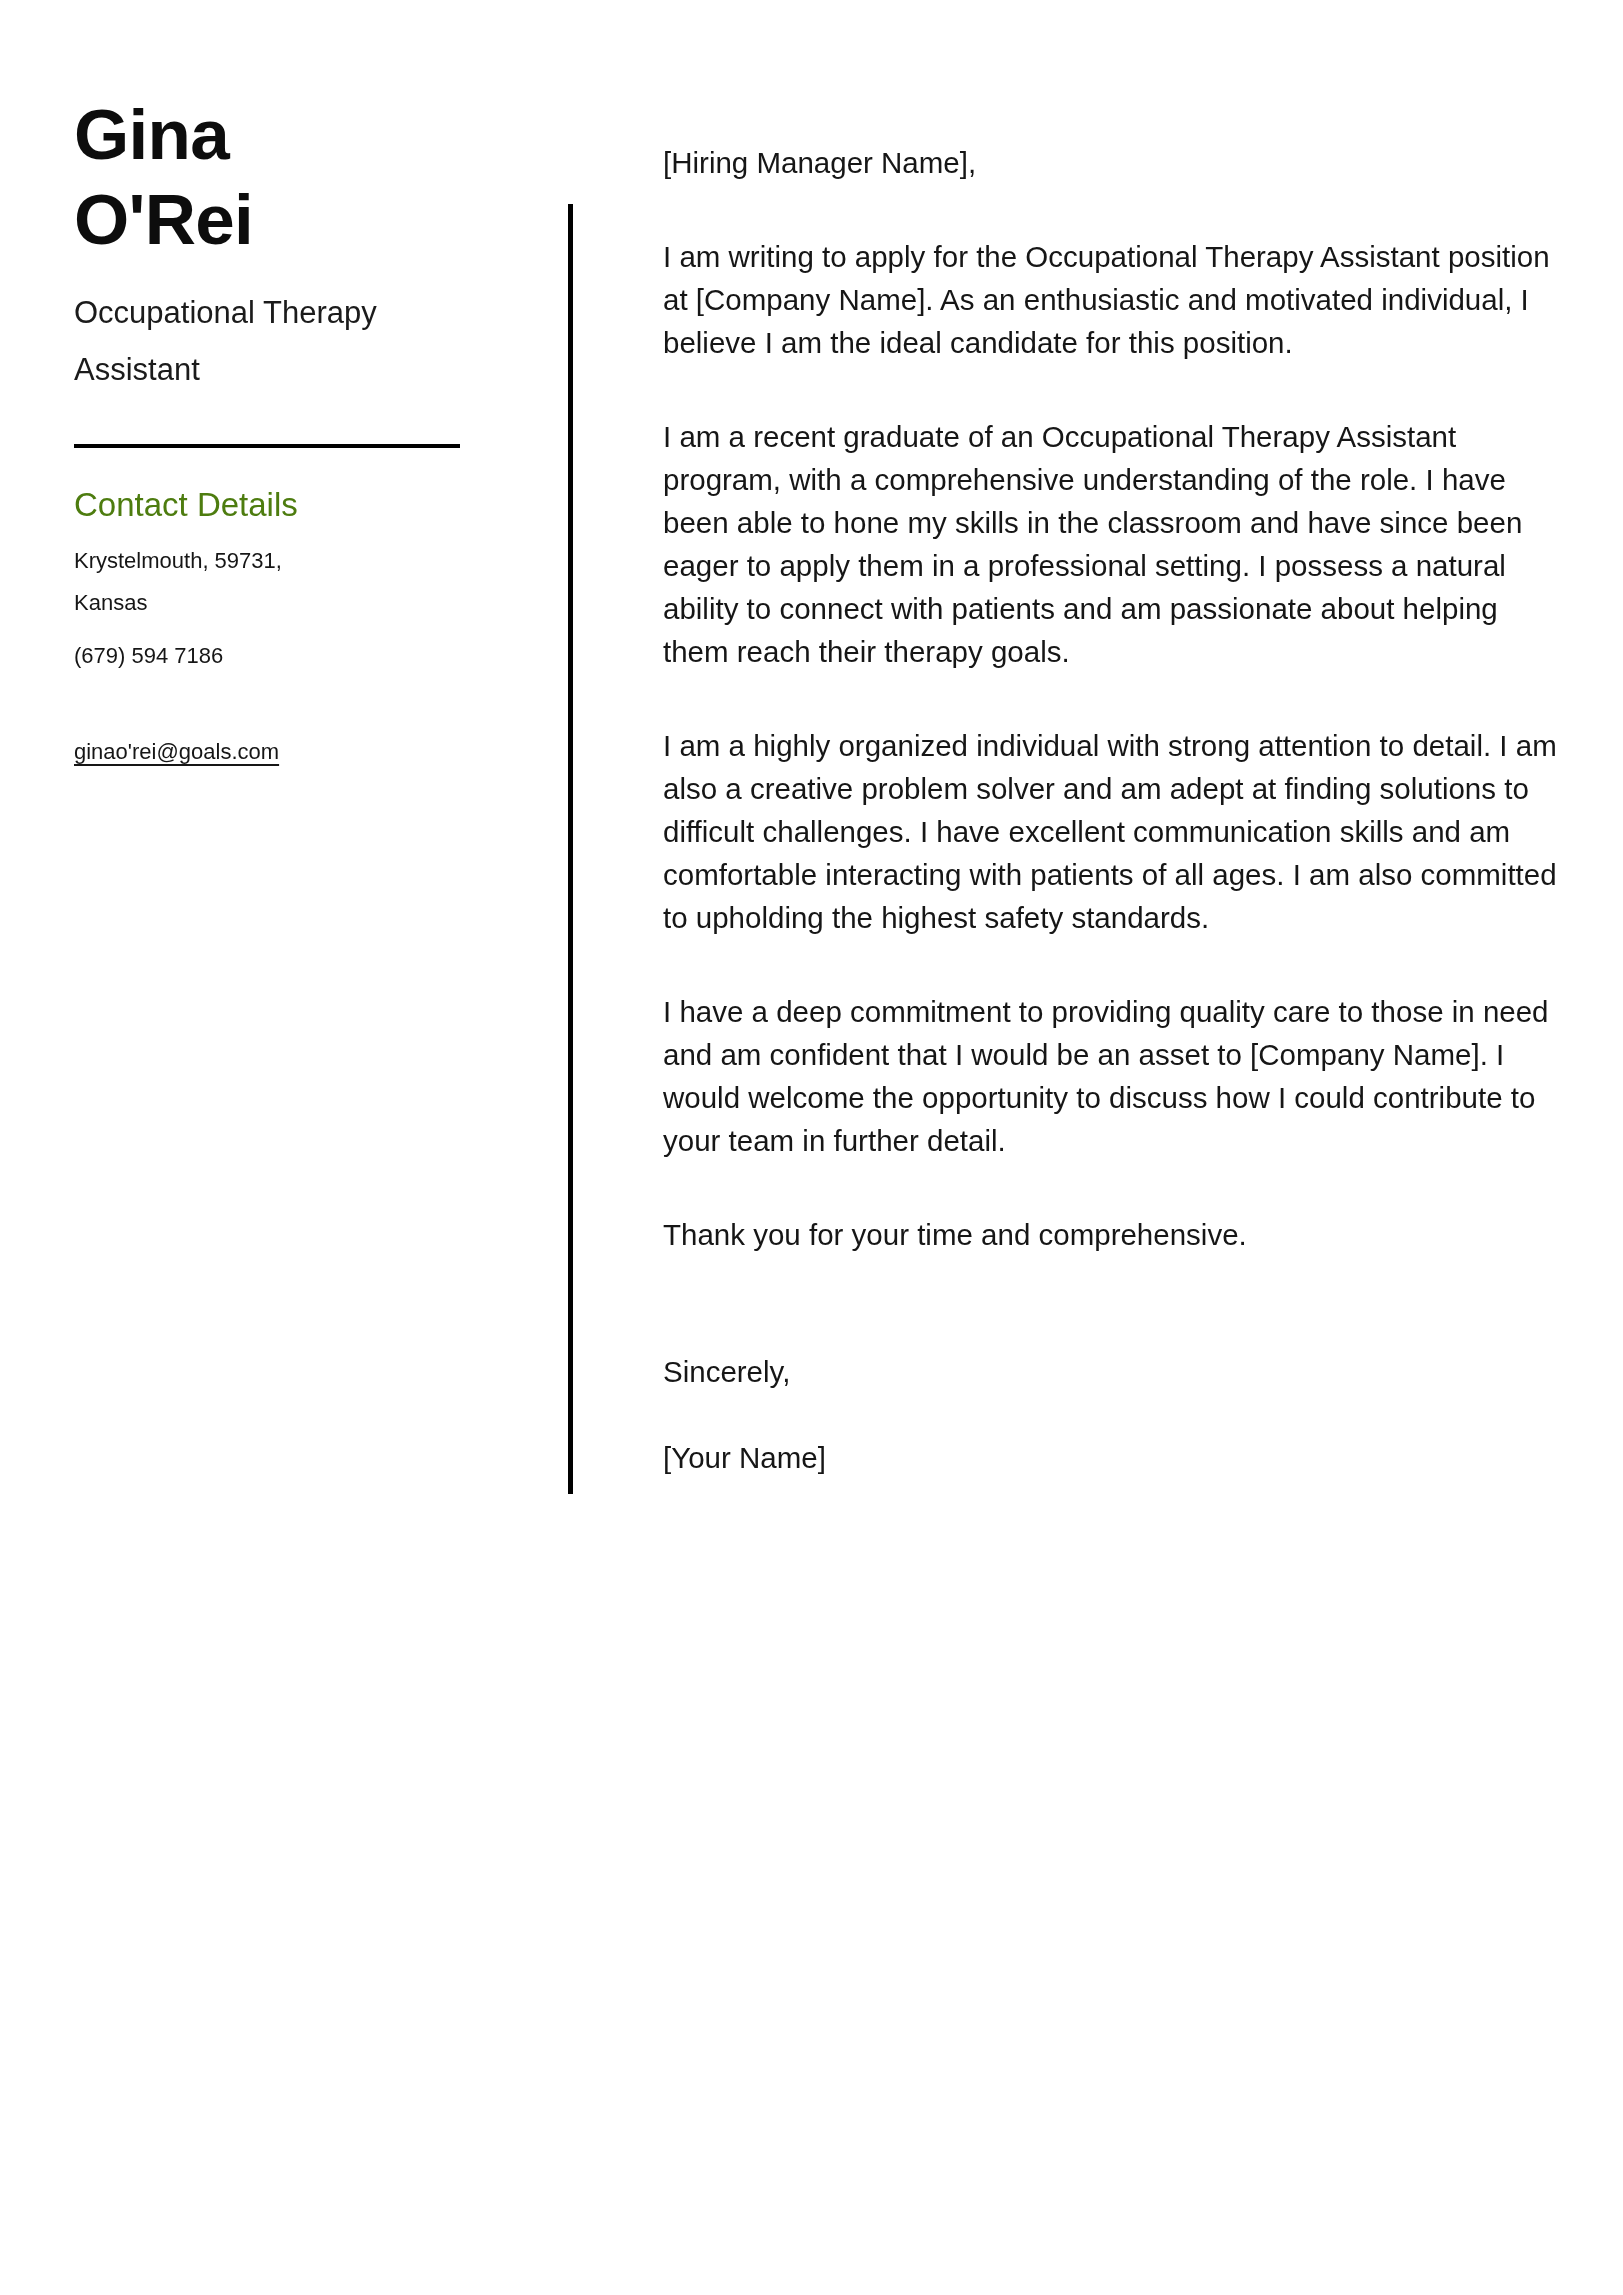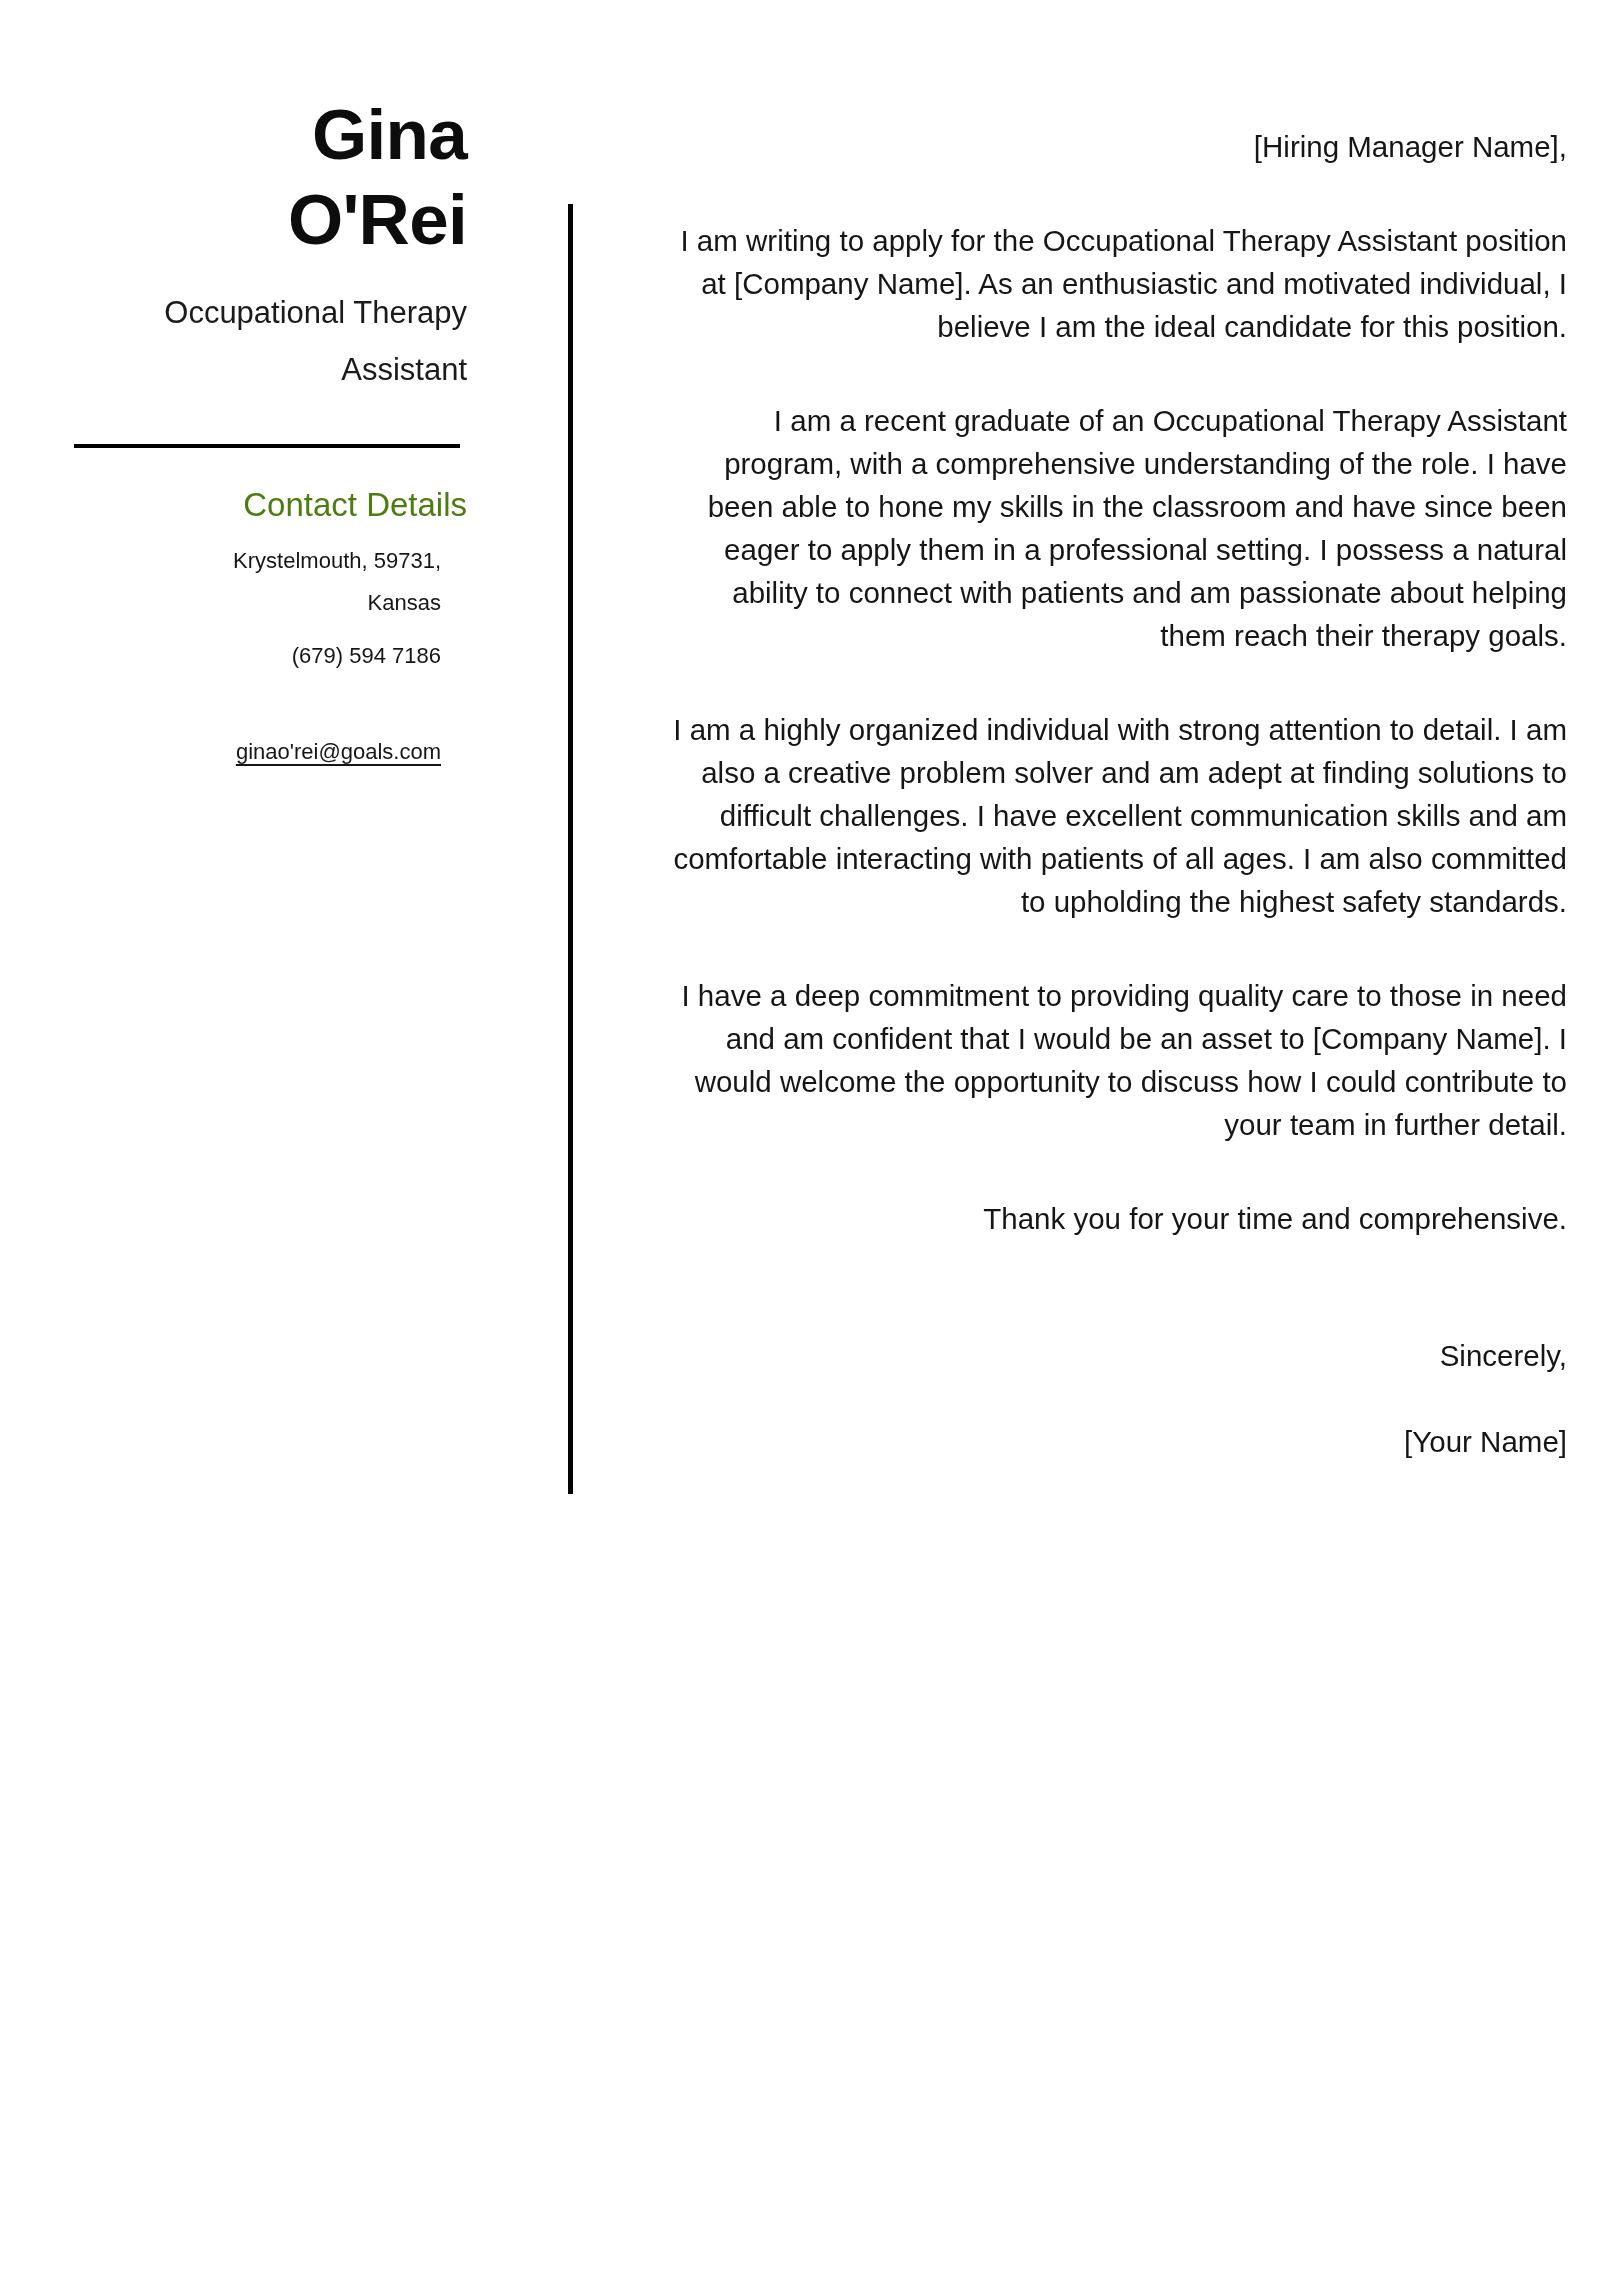--- a/index.html
+++ b/index.html
@@ -4,21 +4,20 @@
 <style>
   html, body { margin: 0; padding: 0; background: #e8e8e8; }
   .page {
     position: relative;
     width: 1623px;
     height: 2295px;
     background: #ffffff;
     font-family: "Liberation Sans", sans-serif;
     color: #111111;
     overflow: hidden;
-    text-align: right;
   }
   
   .sidebar {
     position: absolute;
     left: 74px;
     top: 92px;
     width: 393px;
   }
   .name {
     font-size: 71px;
@@ -79,21 +78,21 @@
   .letter {
     position: absolute;
     left: 663px;
     top: 125px;
     width: 904px;
     font-size: 29.5px;
     font-weight: 400;
     line-height: 43px;
     color: #161616;
   }
-  .letter p { margin: 0 0 51px 0; }
+  .letter p { margin: 16px 0 51px 0; }
   .letter .signoff-block { margin-bottom: 0; white-space: pre-line; }
 </style>
 </head>
 <body>
 
 <div class="page">
 
   <div class="sidebar">
     <h1 class="name">Gina
 O'Rei</h1>

